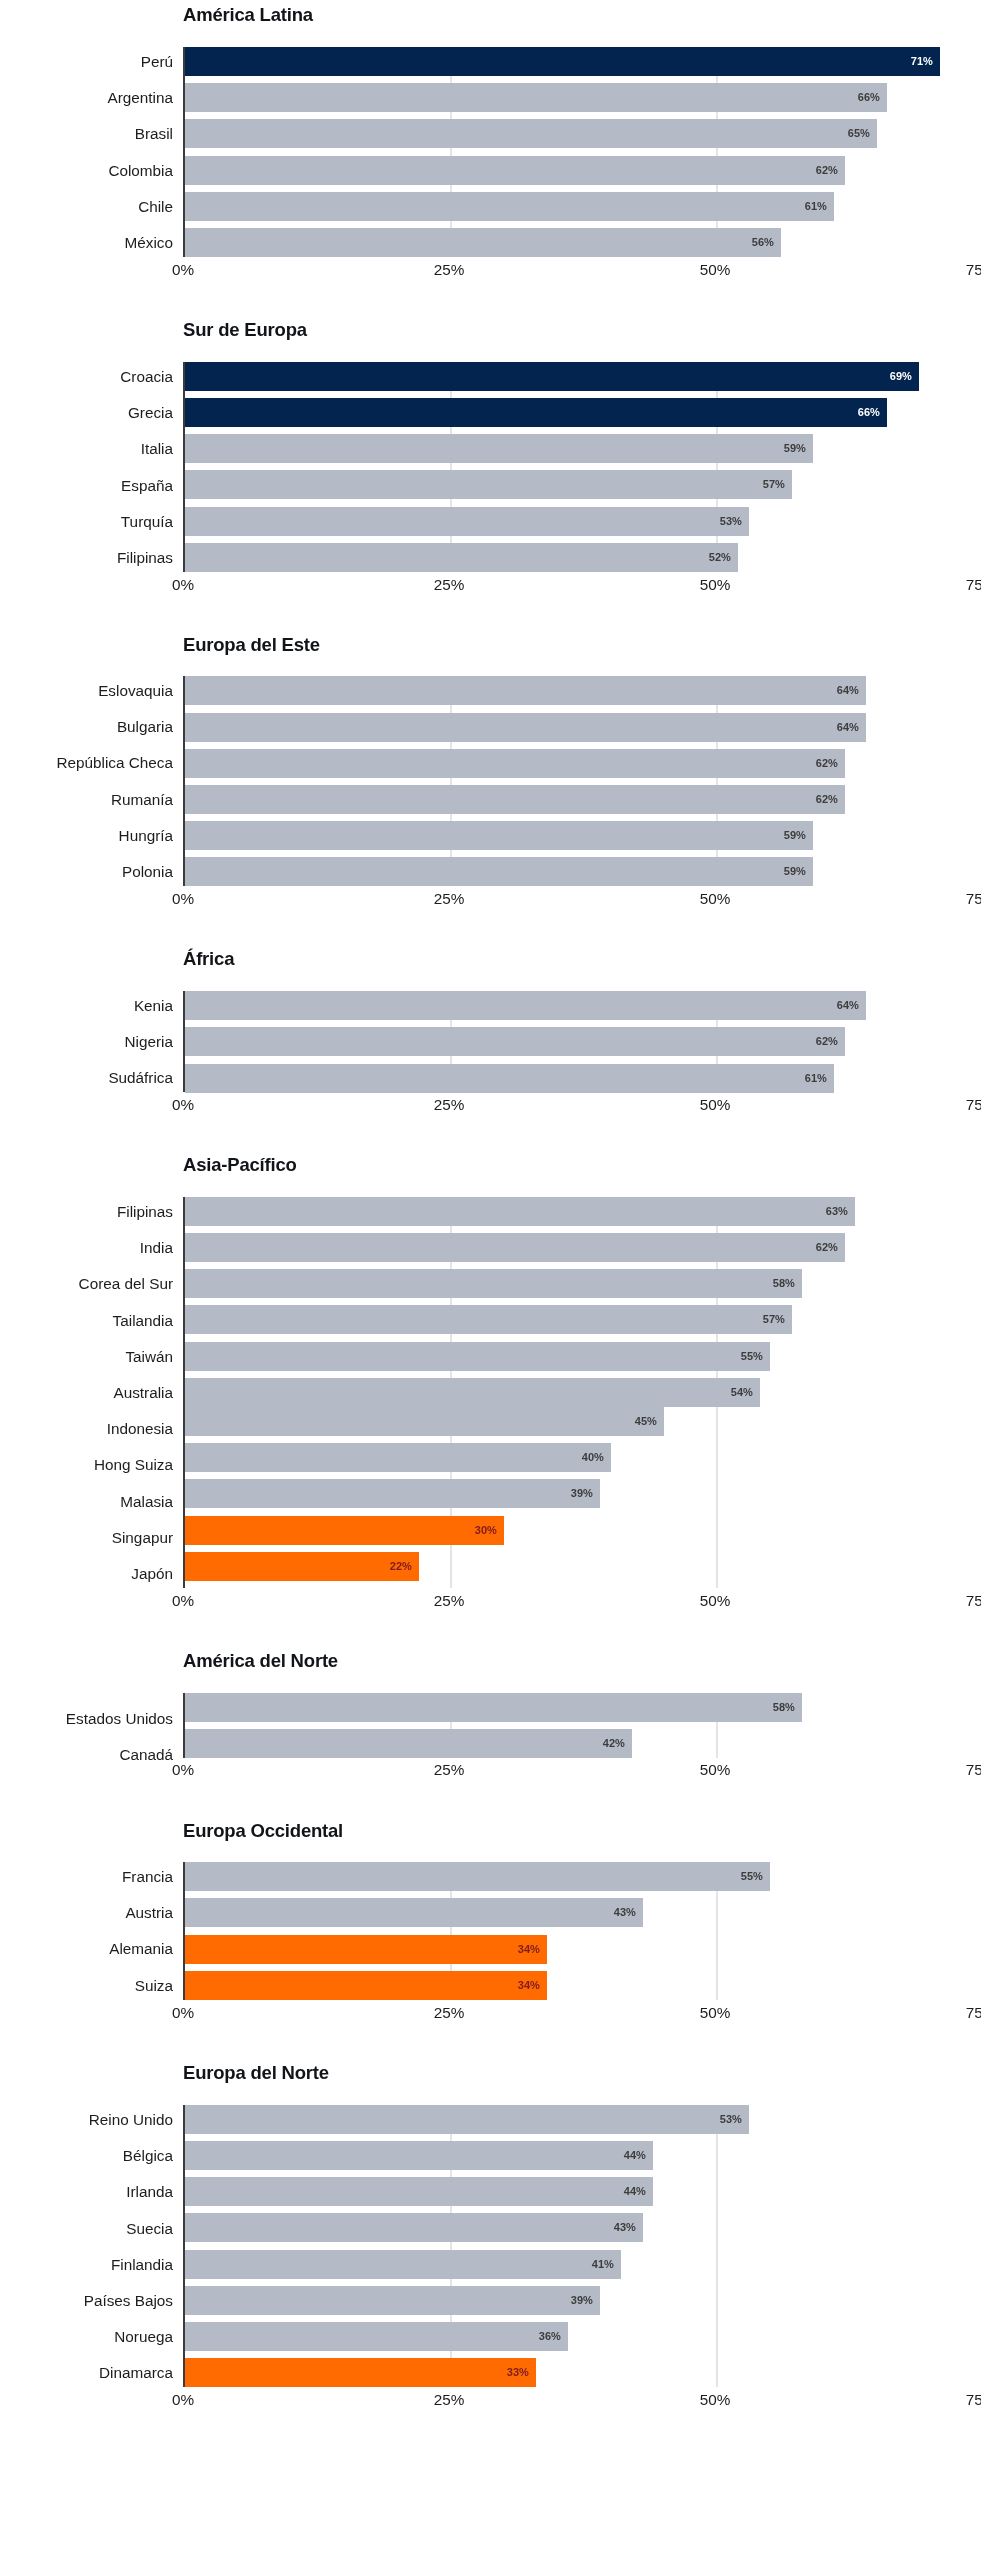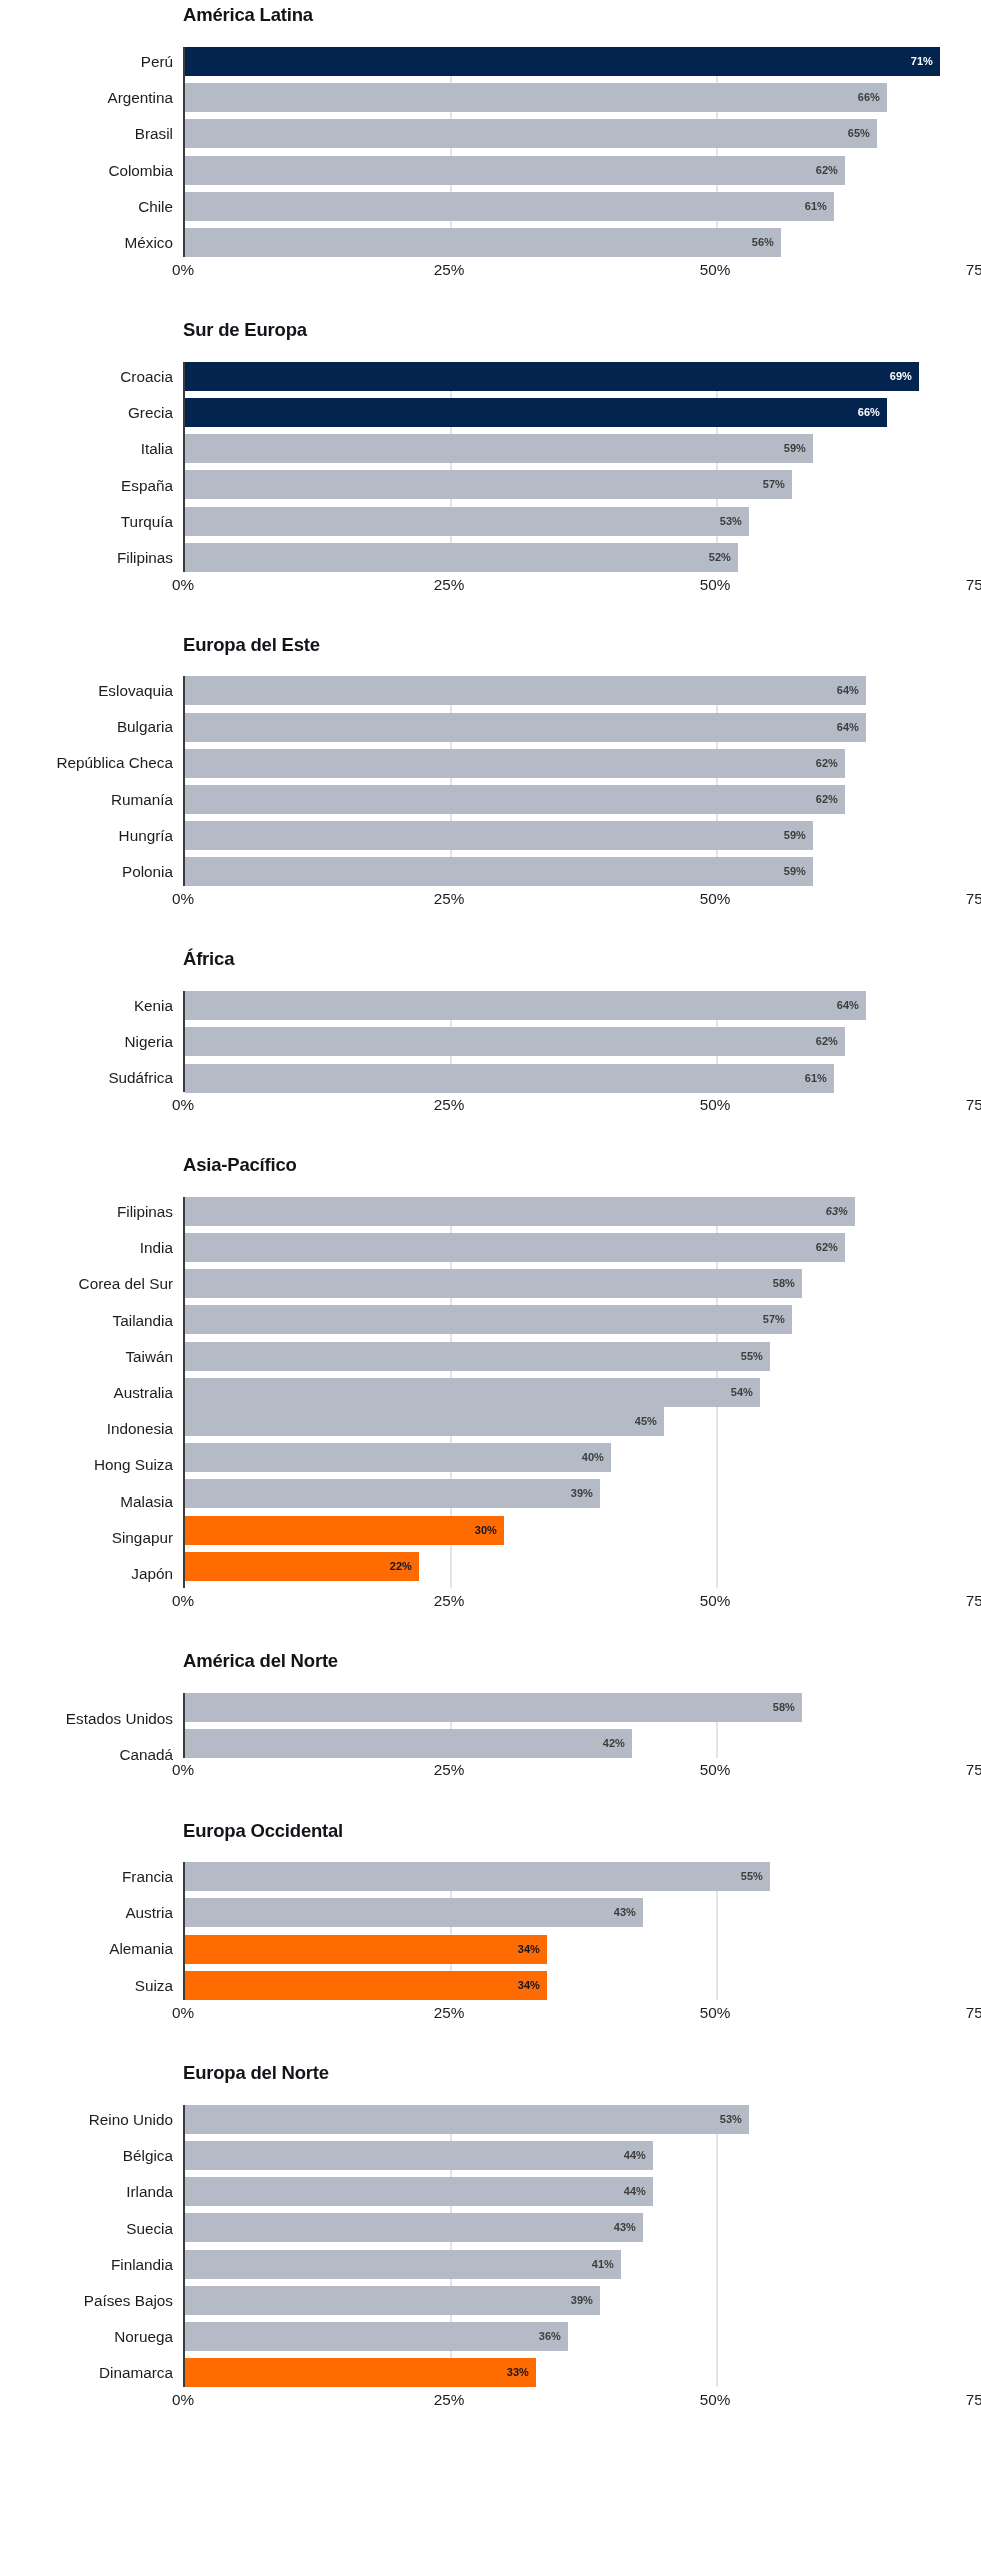--- a/index.html
+++ b/index.html
@@ -87,21 +87,21 @@
     font-weight: bold;
     line-height: 1;
     white-space: nowrap;
   }
 
   .bar.c-gray       { background: #b4bac6; }
   .bar.c-gray  .bar-value  { color: #3d3d3d; }
   .bar.c-navy       { background: #042450; }
   .bar.c-navy  .bar-value  { color: #ffffff; }
   .bar.c-orange     { background: #ff6b00; }
-  .bar.c-orange .bar-value { color: #0f172a; }
+  .bar.c-orange .bar-value { color: #7f1d1d; }
 
   
   .ylabels {
     position: absolute;
     left: 0;
     width: 173px;
     text-align: right;
     z-index: 2;
   }
   .ylabel {
@@ -361,21 +361,21 @@
           <div class="ylabel" style="position:absolute;top:326px;height:29px;right:0;left:0;">Singapur</div>
           <div class="ylabel" style="position:absolute;top:362px;height:29px;right:0;left:0;">Japón</div>
         </div>
         <div class="plot" style="height:391px;">
           <div class="gridlines">
             <div class="gridline" style="left:265px;"></div>
             <div class="gridline" style="left:531px;"></div>
           </div>
           <div class="bars">
             <div class="bar-row" style="height:29px;margin-top:0px;">
-              <div class="bar c-gray" style="width:670px;height:29px;top:0;font-style:italic;">
+              <div class="bar c-gray" style="width:670px;height:29px;top:0;">
                 <span class="bar-value">63%</span>
               </div>
             </div>
             <div class="bar-row" style="height:29px;margin-top:7.2px;">
               <div class="bar c-gray" style="width:660px;height:29px;top:0;">
                 <span class="bar-value">62%</span>
               </div>
             </div>
             <div class="bar-row" style="height:29px;margin-top:7.2px;">
               <div class="bar c-gray" style="width:617px;height:29px;top:0;">

